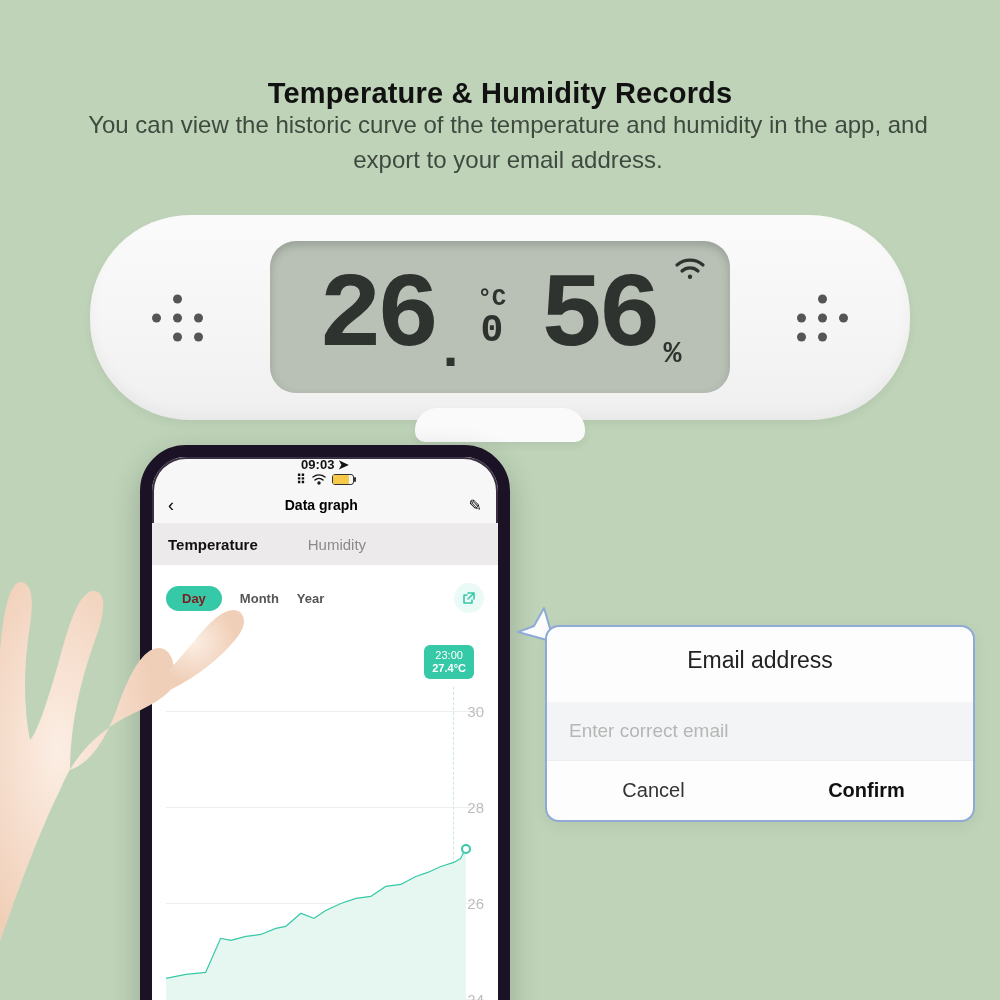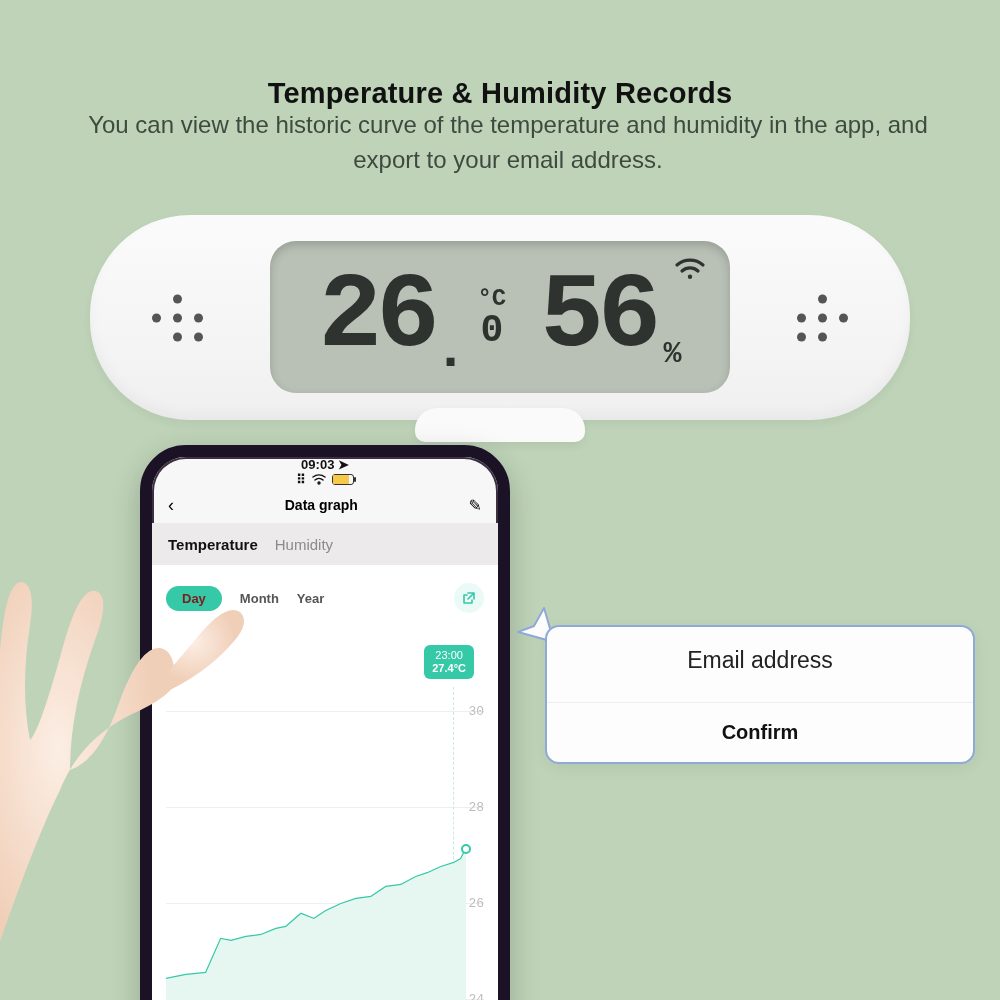--- a/index.html
+++ b/index.html
@@ -70,31 +70,31 @@
   .statusbar{
     height:30px;display:flex;align-items:center;justify-content:space-between;
     padding:0 18px;font-size:13px;font-weight:600;color:#111;flex-direction:column;
   }
   .statusbar .icons{display:flex;gap:6px;align-items:center;}
   .battery{width:22px;height:11px;border:1px solid #333;border-radius:3px;position:relative;}
   .battery::after{content:"";position:absolute;right:-3px;top:2px;width:2px;height:5px;background:#333;border-radius:1px;}
   .battery i{display:block;width:80%;height:100%;background:#f7c948;border-radius:1px;}
   .appbar{height:36px;display:flex;align-items:center;justify-content:space-between;padding:0 16px;}
   .appbar .t{font-size:14px;font-weight:700;}
-  .tabs{height:42px;background:#eceaea;display:flex;align-items:center;padding:0 16px;gap:17px;font-size:15px;}
+  .tabs{height:42px;background:#eceaea;display:flex;align-items:center;padding:0 16px;gap:50px;font-size:15px;}
   .tabs .active{font-weight:800;color:#111;}
   .tabs .inactive{color:#8b8b8b;}
   .content{background:#fff;flex:1;padding:18px 14px;}
   .range{display:flex;align-items:center;gap:18px;font-size:13px;color:#555;font-weight:600;}
   .pill{background:#35c9a7;color:#7f1d1d;padding:5px 16px;border-radius:18px;font-size:13px;font-weight:700;}
   .export{margin-left:auto;width:30px;height:30px;border-radius:50%;background:#eafaf6;
           display:flex;align-items:center;justify-content:center;}
   .chartarea{position:relative;height:400px;margin-top:26px;}
   .gridline{position:absolute;left:0;right:0;border-top:1px solid #eee;}
-  .ylbl{position:absolute;right:0;font-size:13px;color:#bdbdbd;transform:translateY(-50%);font-family:Liberation Mono, monospace;}
+  .ylbl{position:absolute;right:0;font-size:15px;color:#bdbdbd;transform:translateY(-50%);}
   .tooltip{position:absolute;right:10px;top:6px;background:#35c9a7;color:#fff;
            padding:4px 8px;border-radius:6px;font-size:11px;text-align:center;line-height:1.2;}
   .tooltip::after{content:"";position:absolute;left:50%;bottom:-5px;transform:translateX(-50%);
                   border:5px solid transparent;border-top-color:#35c9a7;}
   .curve{position:absolute;left:0;right:0;bottom:0;height:100%;}
   
   .popover{
     position:absolute;left:545px;top:625px;width:430px;
     background:#fdfdfd;border:2px solid #8faad6;border-radius:14px;
     box-shadow:0 4px 16px rgba(0,0,0,.06);
@@ -225,16 +225,18 @@
   <path d="M-20 470 Q 30 320 60 260 Q 80 210 130 185 Q 175 165 175 150 Q 175 120 160 118 Q 140 116 120 170 Q 100 230 70 240 Q 70 180 95 110 Q 110 70 98 62 Q 80 52 62 120 Q 40 200 30 210 Q 20 160 30 95 Q 36 55 22 52 Q 6 50 0 120 Q -6 200 -20 230 Z" fill="url(#skin)"></path>
   <path d="M170 160 Q 210 140 235 110 Q 250 92 240 82 Q 225 72 195 110 Q 170 140 160 150 Z" fill="url(#skin)"></path>
 </svg>
 
 <svg class="pop-pointer" viewBox="0 0 40 40">
   <path d="M2 28 L38 38 L28 4 L18 22 Z" fill="#fdfdfd" stroke="#8faad6" stroke-width="2" stroke-linejoin="round"></path>
 </svg>
 
 <div class="popover">
   <h3>Email address</h3>
+  <div class="input">Enter correct email</div>
   <div class="btns">
+    <div class="cancel">Cancel</div>
     <div class="confirm">Confirm</div>
   </div>
 </div>
 
 </body></html>

